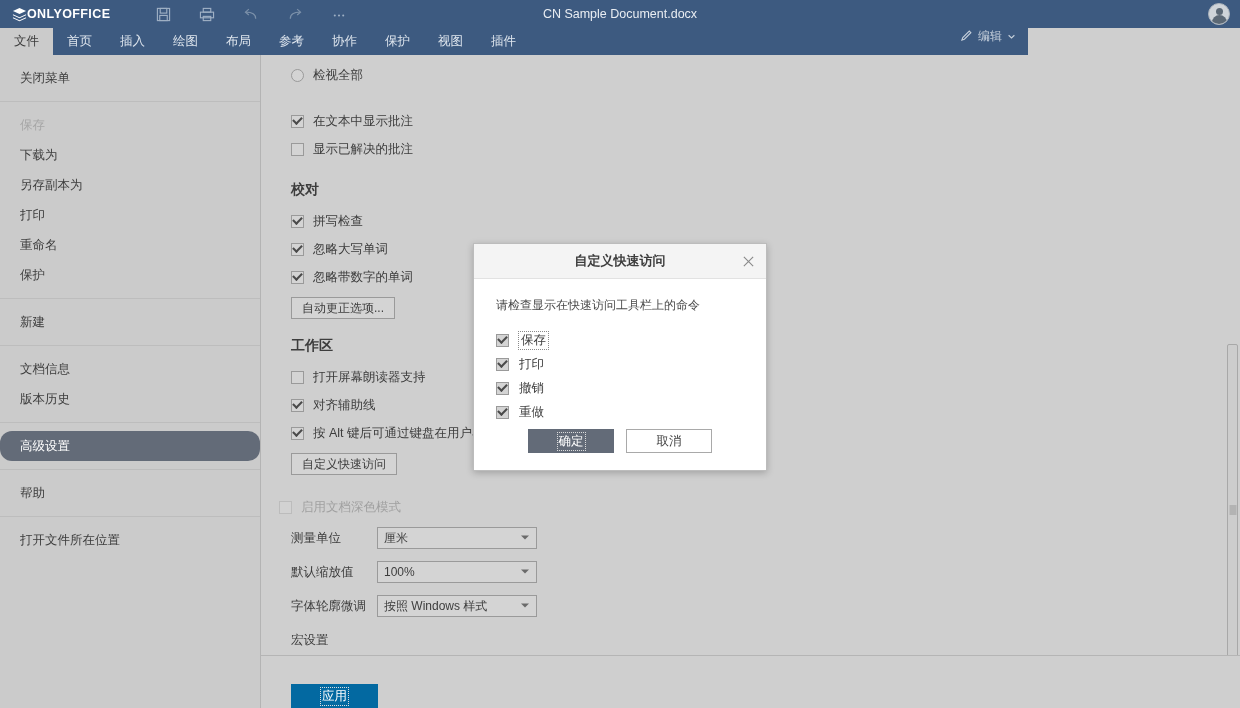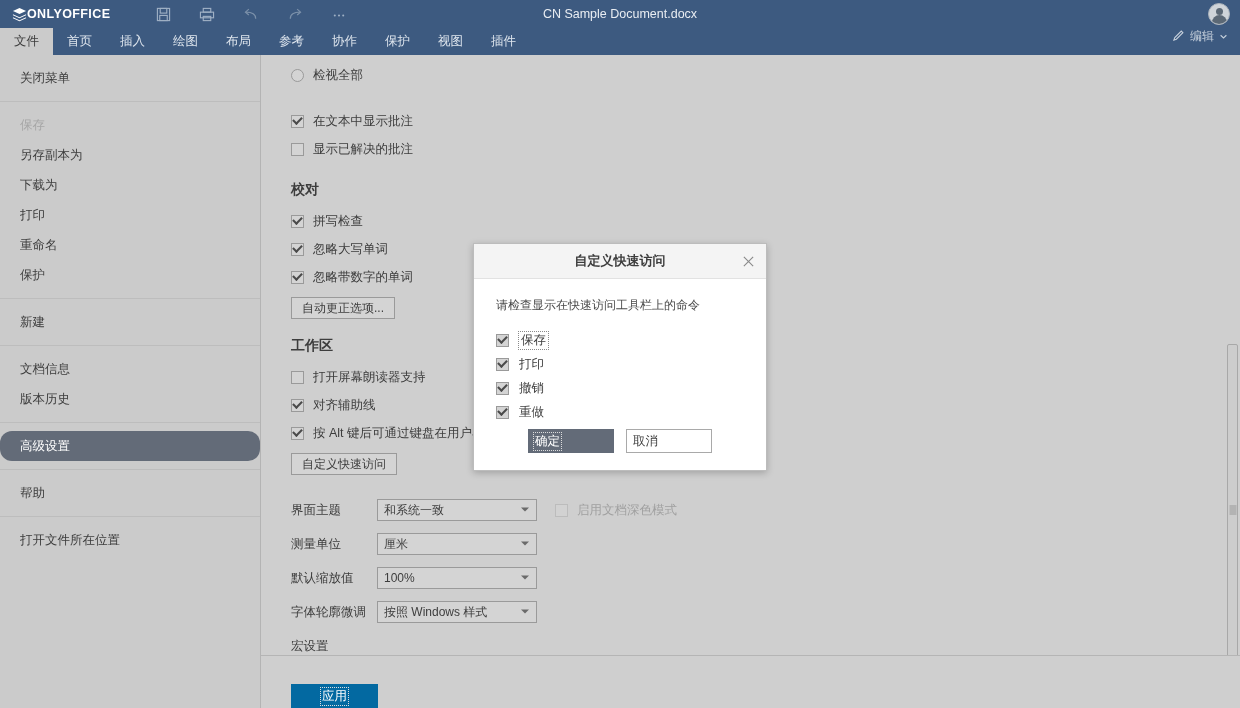--- a/index.html
+++ b/index.html
@@ -46,21 +46,21 @@
     background: #5b6875; position: absolute; top: 4px;
   }
   #avatar .body {
     width: 15px; height: 9px; border-radius: 8px 8px 0 0;
     background: #5b6875; position: absolute; bottom: 0;
   }
 
   
   #tab-strip {
     position: absolute; top: 28px; left: 0;
-    width: 1240px; height: 27px;
+    width: 1028px; height: 27px;
     background: #3d5a80;
     display: flex; align-items: stretch;
   }
   .ribbon-tab {
     padding: 0 14px;
     display: flex; align-items: center;
     color: #dfe6ee; font-size: 12.5px;
     cursor: default;
   }
   .ribbon-tab.active {
@@ -224,21 +224,21 @@
   .dlg-row .lbl { margin-left: 10px; font-size: 12.5px; }
   .dlg-row .lbl.focus { outline: 1px dotted #8a8a8a; padding: 0 2px; }
   #dialog-footer {
     position: absolute; left: 0; bottom: 0;
     width: 292px; height: 58px;
     display: flex; align-items: center; justify-content: center; gap: 12px;
   }
   .dlg-btn {
     width: 86px; height: 24px;
     font-size: 12.5px; font-family: inherit;
-    display: flex; align-items: center; 
+    display: flex; align-items: center; justify-content: center;
     cursor: default;
   }
   .dlg-btn.primary { background: #636b78; color: #ffffff; border: none; }
   .dlg-btn.primary span { outline: 1px dotted #dcdcdc; padding: 0 1px; }
   .dlg-btn.secondary { background: #ffffff; color: #3d3d3d; border: 1px solid #a9a9a9; }
 </style>
 </head>
 <body>
 
 <div id="app-header">
@@ -338,22 +338,22 @@
     </div>
   </div>
 </div>
 
 <div id="file-menu">
   <div class="menu-group">
     <div class="menu-item">关闭菜单</div>
   </div>
   <div class="menu-group">
     <div class="menu-item disabled">保存</div>
+    <div class="menu-item">下载为</div>
     <div class="menu-item">另存副本为</div>
-    <div class="menu-item">下载为</div>
     <div class="menu-item">打印</div>
     <div class="menu-item">重命名</div>
     <div class="menu-item">保护</div>
   </div>
   <div class="menu-group">
     <div class="menu-item">新建</div>
   </div>
   <div class="menu-group">
     <div class="menu-item">文档信息</div>
     <div class="menu-item">版本历史</div>
@@ -414,27 +414,20 @@
     </div>
     <div class="row opt">
       <span class="chk on"></span>
       <span class="lbl">按 Alt 键后可通过键盘在用户界面</span>
     </div>
     <button class="btn-plain">自定义快速访问</button>
 
     <div style="height:18px"></div>
 
     <div style="display:flex; align-items:center;">
-      <div class="form-row">
-        <span class="form-label">界面主题</span>
-        <div class="sel">
-          <span>和系统一致</span>
-          <span class="caret"></span>
-        </div>
-      </div>
       <div class="row" style="margin-left:18px">
         <span class="chk dis"></span>
         <span class="lbl dis">启用文档深色模式</span>
       </div>
     </div>
 
     <div class="form-row">
       <span class="form-label">测量单位</span>
       <div class="sel">
         <span>厘米</span>

